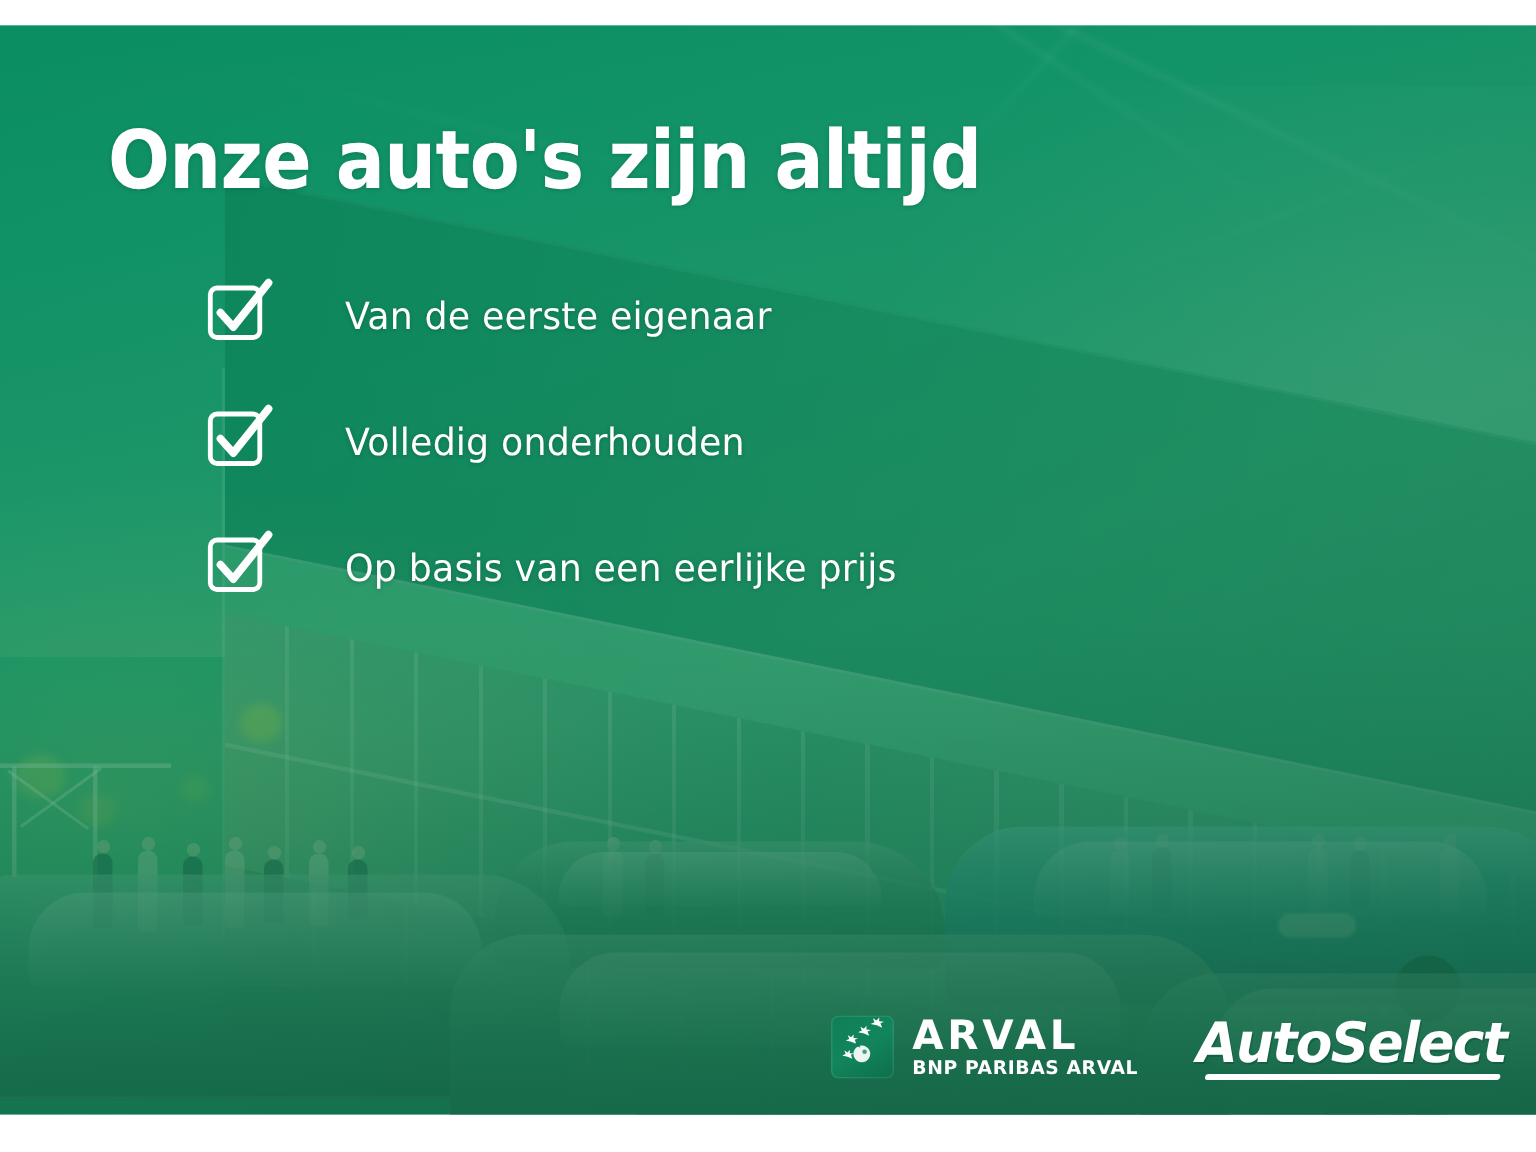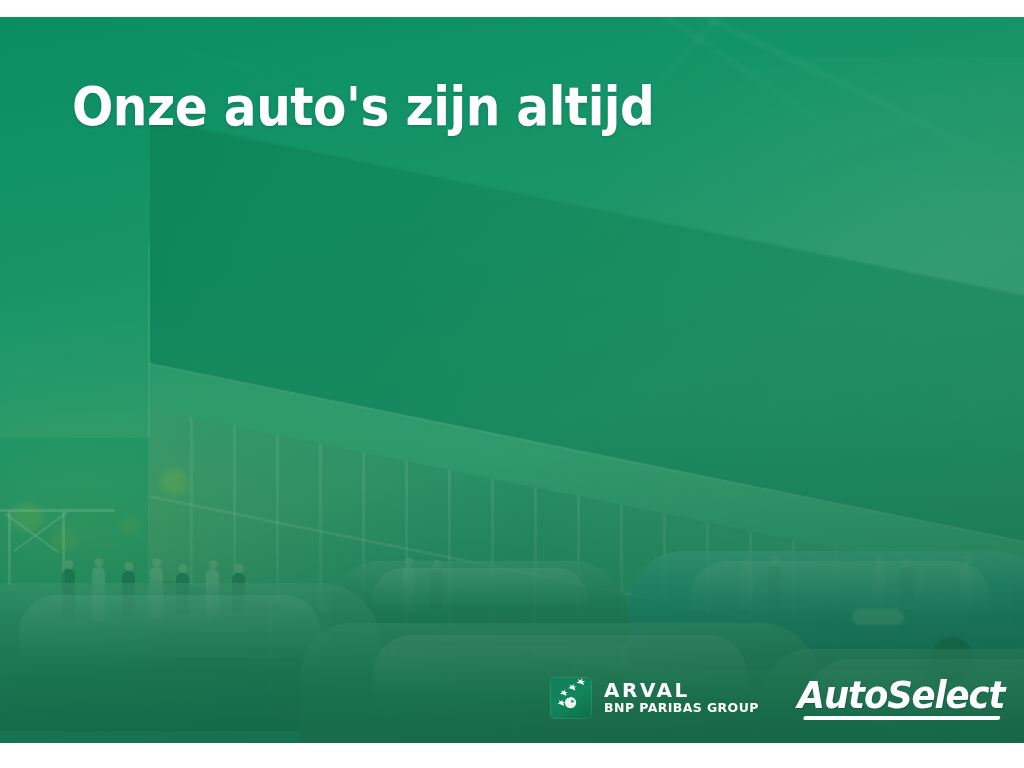--- a/index.html
+++ b/index.html
@@ -309,21 +309,21 @@
     position: relative;
     box-shadow: 0 0 0 1px rgba(255,255,255,.10) inset;
   }
   .bnp-mark svg { position:absolute; inset:0; }
 
   .arval-words { line-height: 1; }
   .arval-name {
     color: #ffffff;
     font-family: "DejaVu Sans", sans-serif;
     font-weight: 700;
-    font-size: 20px;
+    font-size: 27px;
     letter-spacing: 2.5px;
     display: block;
   }
   .arval-sub {
     color: #ffffff;
     font-family: "DejaVu Sans", sans-serif;
     font-weight: 700;
     font-size: 12.5px;
     letter-spacing: .4px;
     display: block;
@@ -444,25 +444,52 @@
       <div class="tint"></div>
       <div class="tint2"></div>
     </div>
 
     <div class="content">
 
       <h1 class="headline">Onze auto's zijn altijd</h1>
 
       <div class="checklist">
 
-
-
-
-
-
+        <div class="check-row">
+          <span class="checkbox">
+            <svg width="44" height="46" viewBox="0 0 44 46" fill="none" aria-hidden="true">
+              <rect x="2.2" y="5" width="33" height="33" rx="4.5" ry="4.5" stroke="#ffffff" stroke-width="3.2" fill="none"></rect>
+              <path d="M9 21.5 L17.5 31 L41 1.5" stroke="#ffffff" stroke-width="5.2" fill="none" stroke-linecap="round" stroke-linejoin="round"></path>
+            </svg>
+          </span>
+          <span class="check-label">Van de eerste eigenaar</span>
+        </div>
+
+        <div class="check-row">
+          <span class="checkbox">
+            <svg width="44" height="46" viewBox="0 0 44 46" fill="none" aria-hidden="true">
+              <rect x="2.2" y="5" width="33" height="33" rx="4.5" ry="4.5" stroke="#ffffff" stroke-width="3.2" fill="none"></rect>
+              <path d="M9 21.5 L17.5 31 L41 1.5" stroke="#ffffff" stroke-width="5.2" fill="none" stroke-linecap="round" stroke-linejoin="round"></path>
+            </svg>
+          </span>
+          <span class="check-label">Volledig onderhouden</span>
+        </div>
+
+
+
+
+        <div class="check-row">
+          <span class="checkbox">
+            <svg width="44" height="46" viewBox="0 0 44 46" fill="none" aria-hidden="true">
+              <rect x="2.2" y="5" width="33" height="33" rx="4.5" ry="4.5" stroke="#ffffff" stroke-width="3.2" fill="none"></rect>
+              <path d="M9 21.5 L17.5 31 L41 1.5" stroke="#ffffff" stroke-width="5.2" fill="none" stroke-linecap="round" stroke-linejoin="round"></path>
+            </svg>
+          </span>
+          <span class="check-label">Op basis van een eerlijke prijs</span>
+        </div>
 
       </div>
 
       <div class="logos">
 
         <div class="arval-logo">
           <span class="bnp-mark">
             <svg width="42" height="42" viewBox="0 0 42 42" aria-hidden="true">
               <g fill="#ffffff">
                 <path d="M30.5 6.5 l3.6 1.6 -1.1 -3.0 2.4 -1.0 -3.3 -0.2 0.1 -2.6 -1.9 2.1 -2.4 -1.5 1.1 2.6 -2.6 1.2z"></path>
@@ -472,21 +499,21 @@
                 <path d="M20.5 20.0 a5.6 5.6 0 1 0 0.1 0z" opacity="0.92"></path>
               </g>
               <g fill="#0f7f57">
                 <path d="M17.6 20.6 l2.0 0.9 -0.6 -1.7 1.3 -0.6 -1.8 -0.1 0.0 -1.4 -1.0 1.1 -1.3 -0.8 0.6 1.5z" opacity="0.85"></path>
                 <circle cx="22.4" cy="24.2" r="1.5" opacity="0.75"></circle>
               </g>
             </svg>
           </span>
           <span class="arval-words">
             <span class="arval-name">ARVAL</span>
-            <span class="arval-sub">BNP PARIBAS GROUP</span>
+            <span class="arval-sub">BNP PARIBAS ARVAL</span>
           </span>
         </div>
 
         <div class="autoselect-logo">AutoSelect</div>
 
       </div>
 
     </div>
   </div>
 </div>

